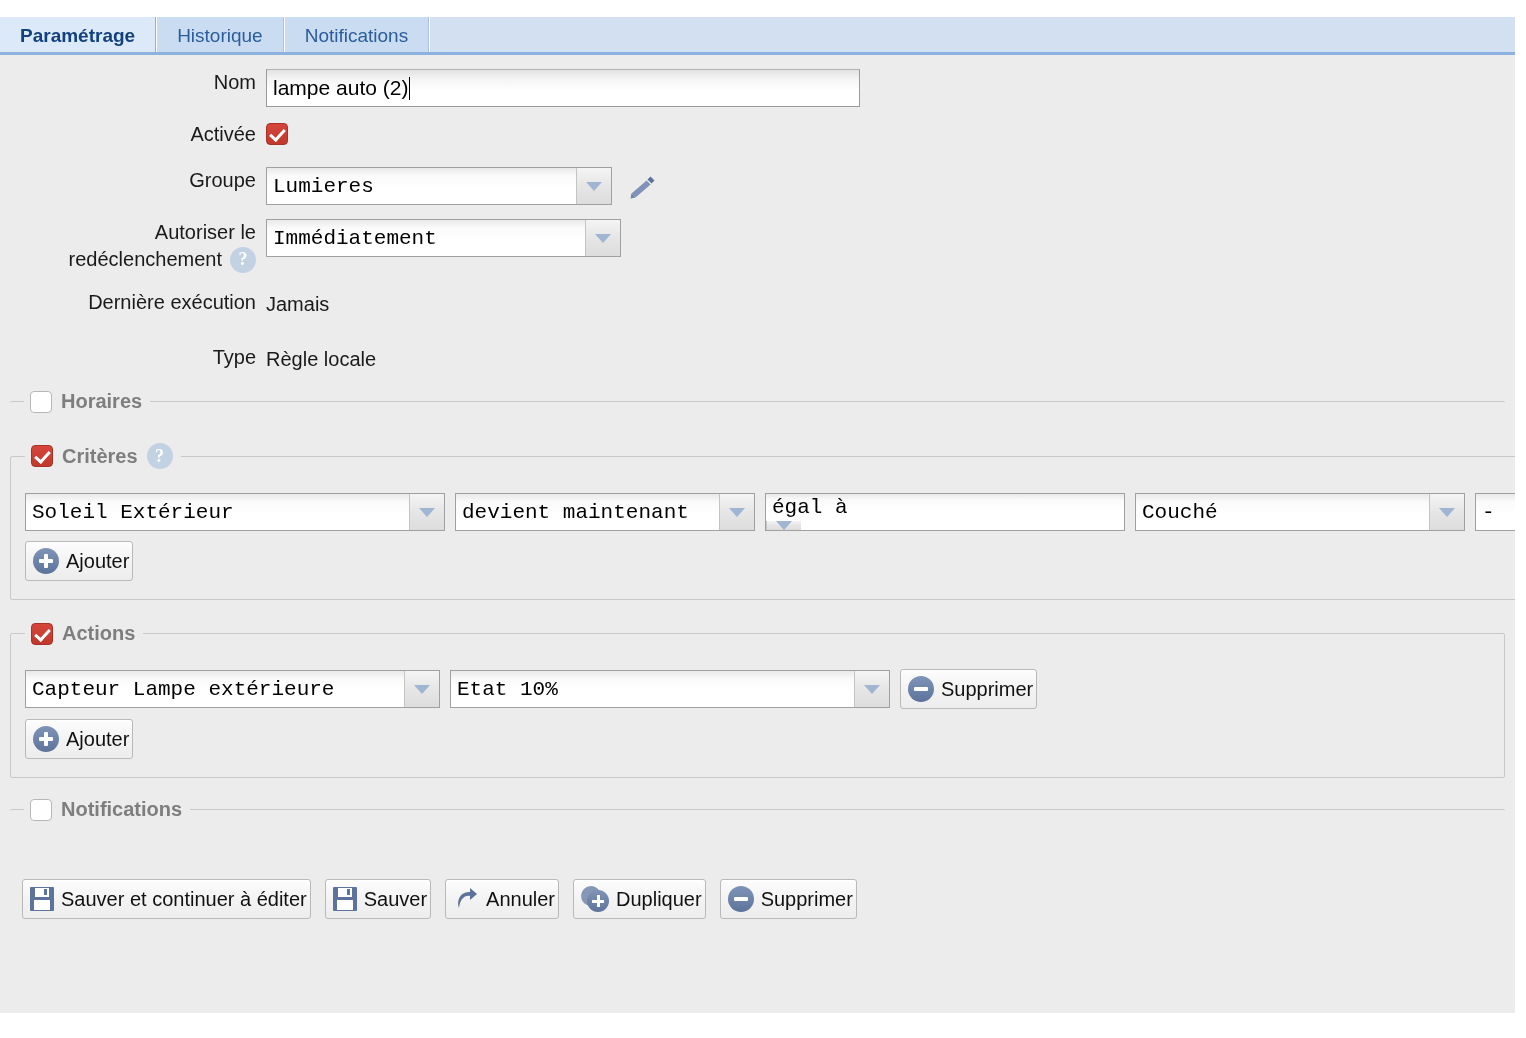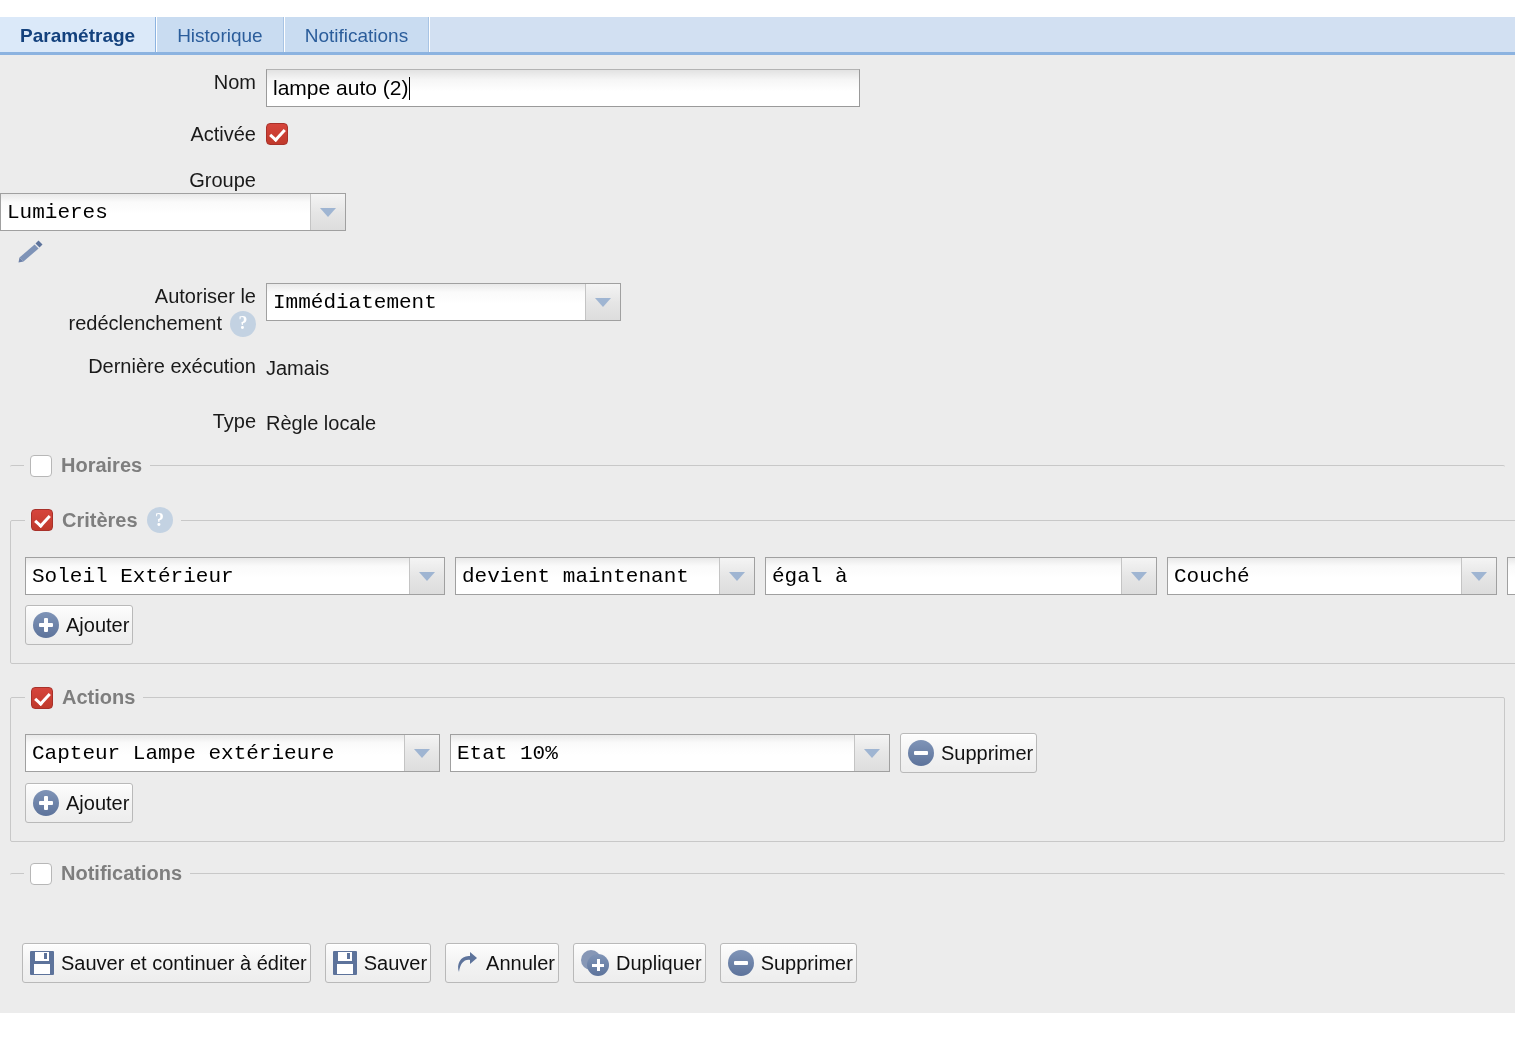--- a/index.html
+++ b/index.html
@@ -355,21 +355,21 @@
       </div>
     </div>
 
     <div class="field-row">
       <div class="field-label">Activée</div>
       <div style="padding-top:2px;">
         <span class="cb checked"></span>
       </div>
     </div>
 
-    <div class="field-row" style="margin-top:20px;flex-direction:column;">
+    <div class="field-row" style="margin-top:20px;">
       <div class="field-label">Groupe</div>
       <div class="select" style="width:346px;">
         <div class="sel-text">Lumieres</div>
         <div class="sel-arrow">
             <span class="chev"></span>
           </div>
       </div>
       <div class="pencil">
         <svg width="30" height="28" viewBox="0 0 30 28" aria-hidden="true">
           <path d="M22.5 3.5 L26.5 7.5 L23.5 10.5 L19.5 6.5 Z" fill="#5d739b"></path>
@@ -425,21 +425,21 @@
           <div class="sel-arrow">
               <span class="chev"></span>
             </div>
         </div>
         <div class="select" style="width:300px;">
           <div class="sel-text">devient maintenant</div>
           <div class="sel-arrow">
               <span class="chev"></span>
             </div>
         </div>
-        <div class="select" style="width:392px;">
+        <div class="select" style="width:360px;flex-direction:column;">
           <div class="sel-text">égal à</div>
           <div class="sel-arrow">
               <span class="chev"></span>
             </div>
         </div>
         <div class="select" style="width:330px;">
           <div class="sel-text">Couché</div>
           <div class="sel-arrow">
               <span class="chev"></span>
             </div>

